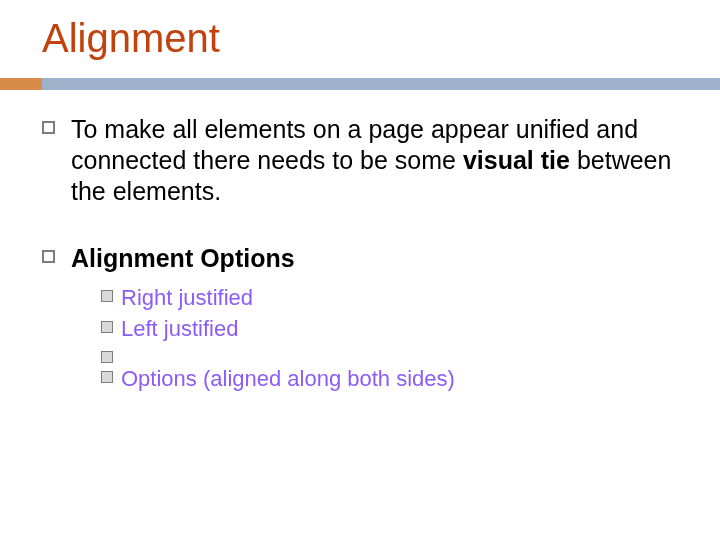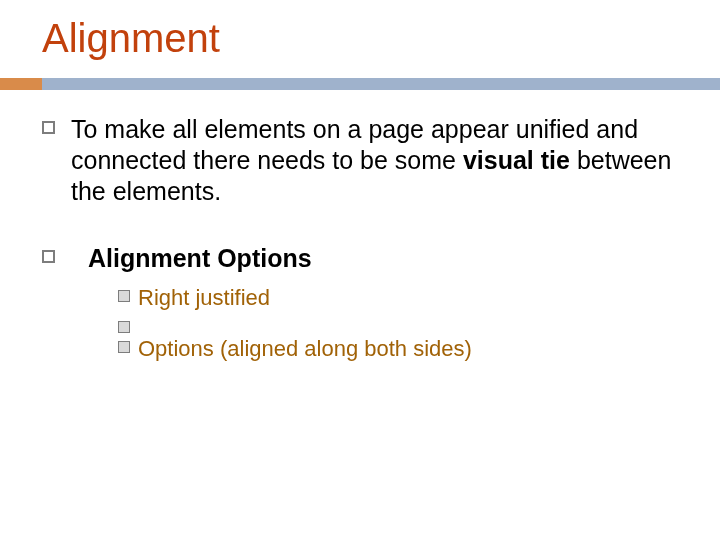--- a/index.html
+++ b/index.html
@@ -76,21 +76,21 @@
     height: 12px;
     border: 1.5px solid #7d7d7d;
     background: #d9d9d9;
     margin-top: 6px;
     margin-right: 8px;
     flex-shrink: 0;
   }
   .sub-text {
     font-size: 22px;
     line-height: 1.3;
-    color: #a16207;
+    color: #8b5cf6;
   }
 </style>
 </head>
 <body>
 
 <div class="title">Alignment</div>
 
 <div class="underline-bar">
   <div class="underline-orange"></div>
   <div class="underline-blue"></div>
@@ -98,28 +98,32 @@
 
 <div class="content">
 
   <div class="bullet-item">
     <div class="bullet-marker"></div>
     <div class="bullet-text">
       <span>To make all elements on a page appear unified and connected there needs to be some </span><span class="bold">visual tie</span><span> between the elements.</span>
     </div>
   </div>
 
-  <div class="bullet-item" style="margin-bottom:10px;gap:17px;">
+  <div class="bullet-item" style="margin-bottom:10px;">
     <div class="bullet-marker"></div>
     <div class="bullet-text">
       <span class="bold">Alignment Options</span>
       <div class="sub-list">
         <div class="sub-item">
           <div class="sub-marker"></div>
           <div class="sub-text">Right justified</div>
+        </div>
+        <div class="sub-item">
+          <div class="sub-marker"></div>
+          <div class="sub-text">Left justified</div>
         </div>
         <div class="sub-item">
           <div class="sub-marker"></div>
         </div>
         <div class="sub-item">
           <div class="sub-marker"></div>
           <div class="sub-text">Options (aligned along both sides)</div>
         </div>
       </div>
     </div>

